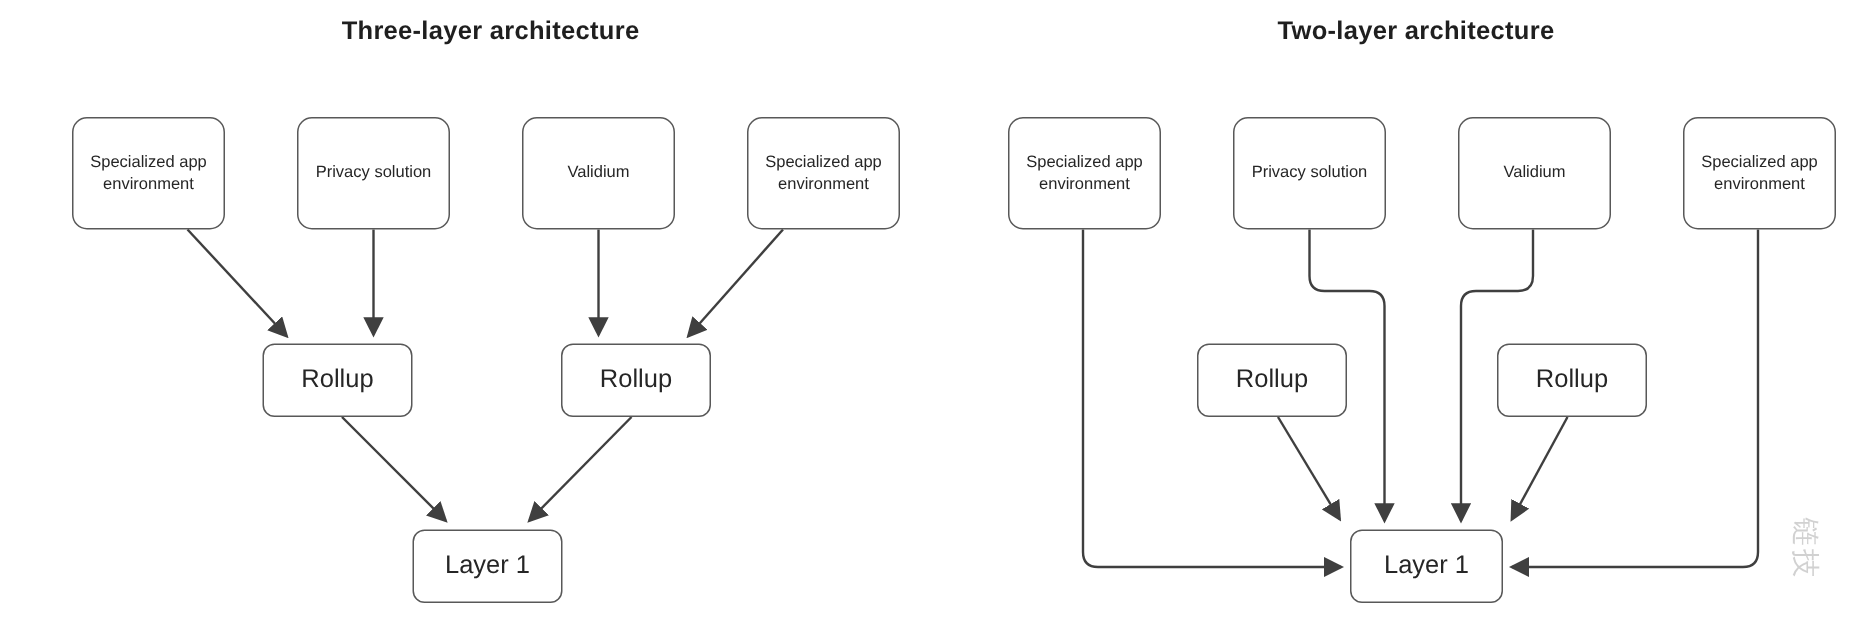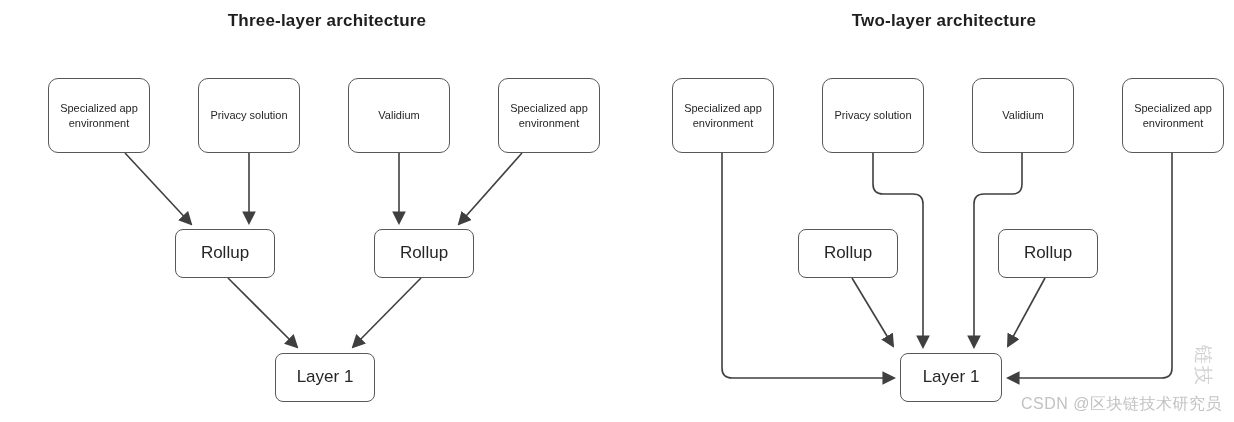--- a/index.html
+++ b/index.html
@@ -105,15 +105,14 @@
     <span>Rollup</span>
   </div>
   <div class="node mid" style="left:998px;top:229px;width:100px;height:49px;">
     <span>Rollup</span>
   </div>
   <div class="node mid" style="left:900px;top:353px;width:102px;height:49px;">
     <span>Layer 1</span>
   </div>
 
   <div class="watermark-vertical">链技</div>
-  <div class="watermark">CSDN @区块链技术研究员</div>
 
 </div>
 
 </body></html>

